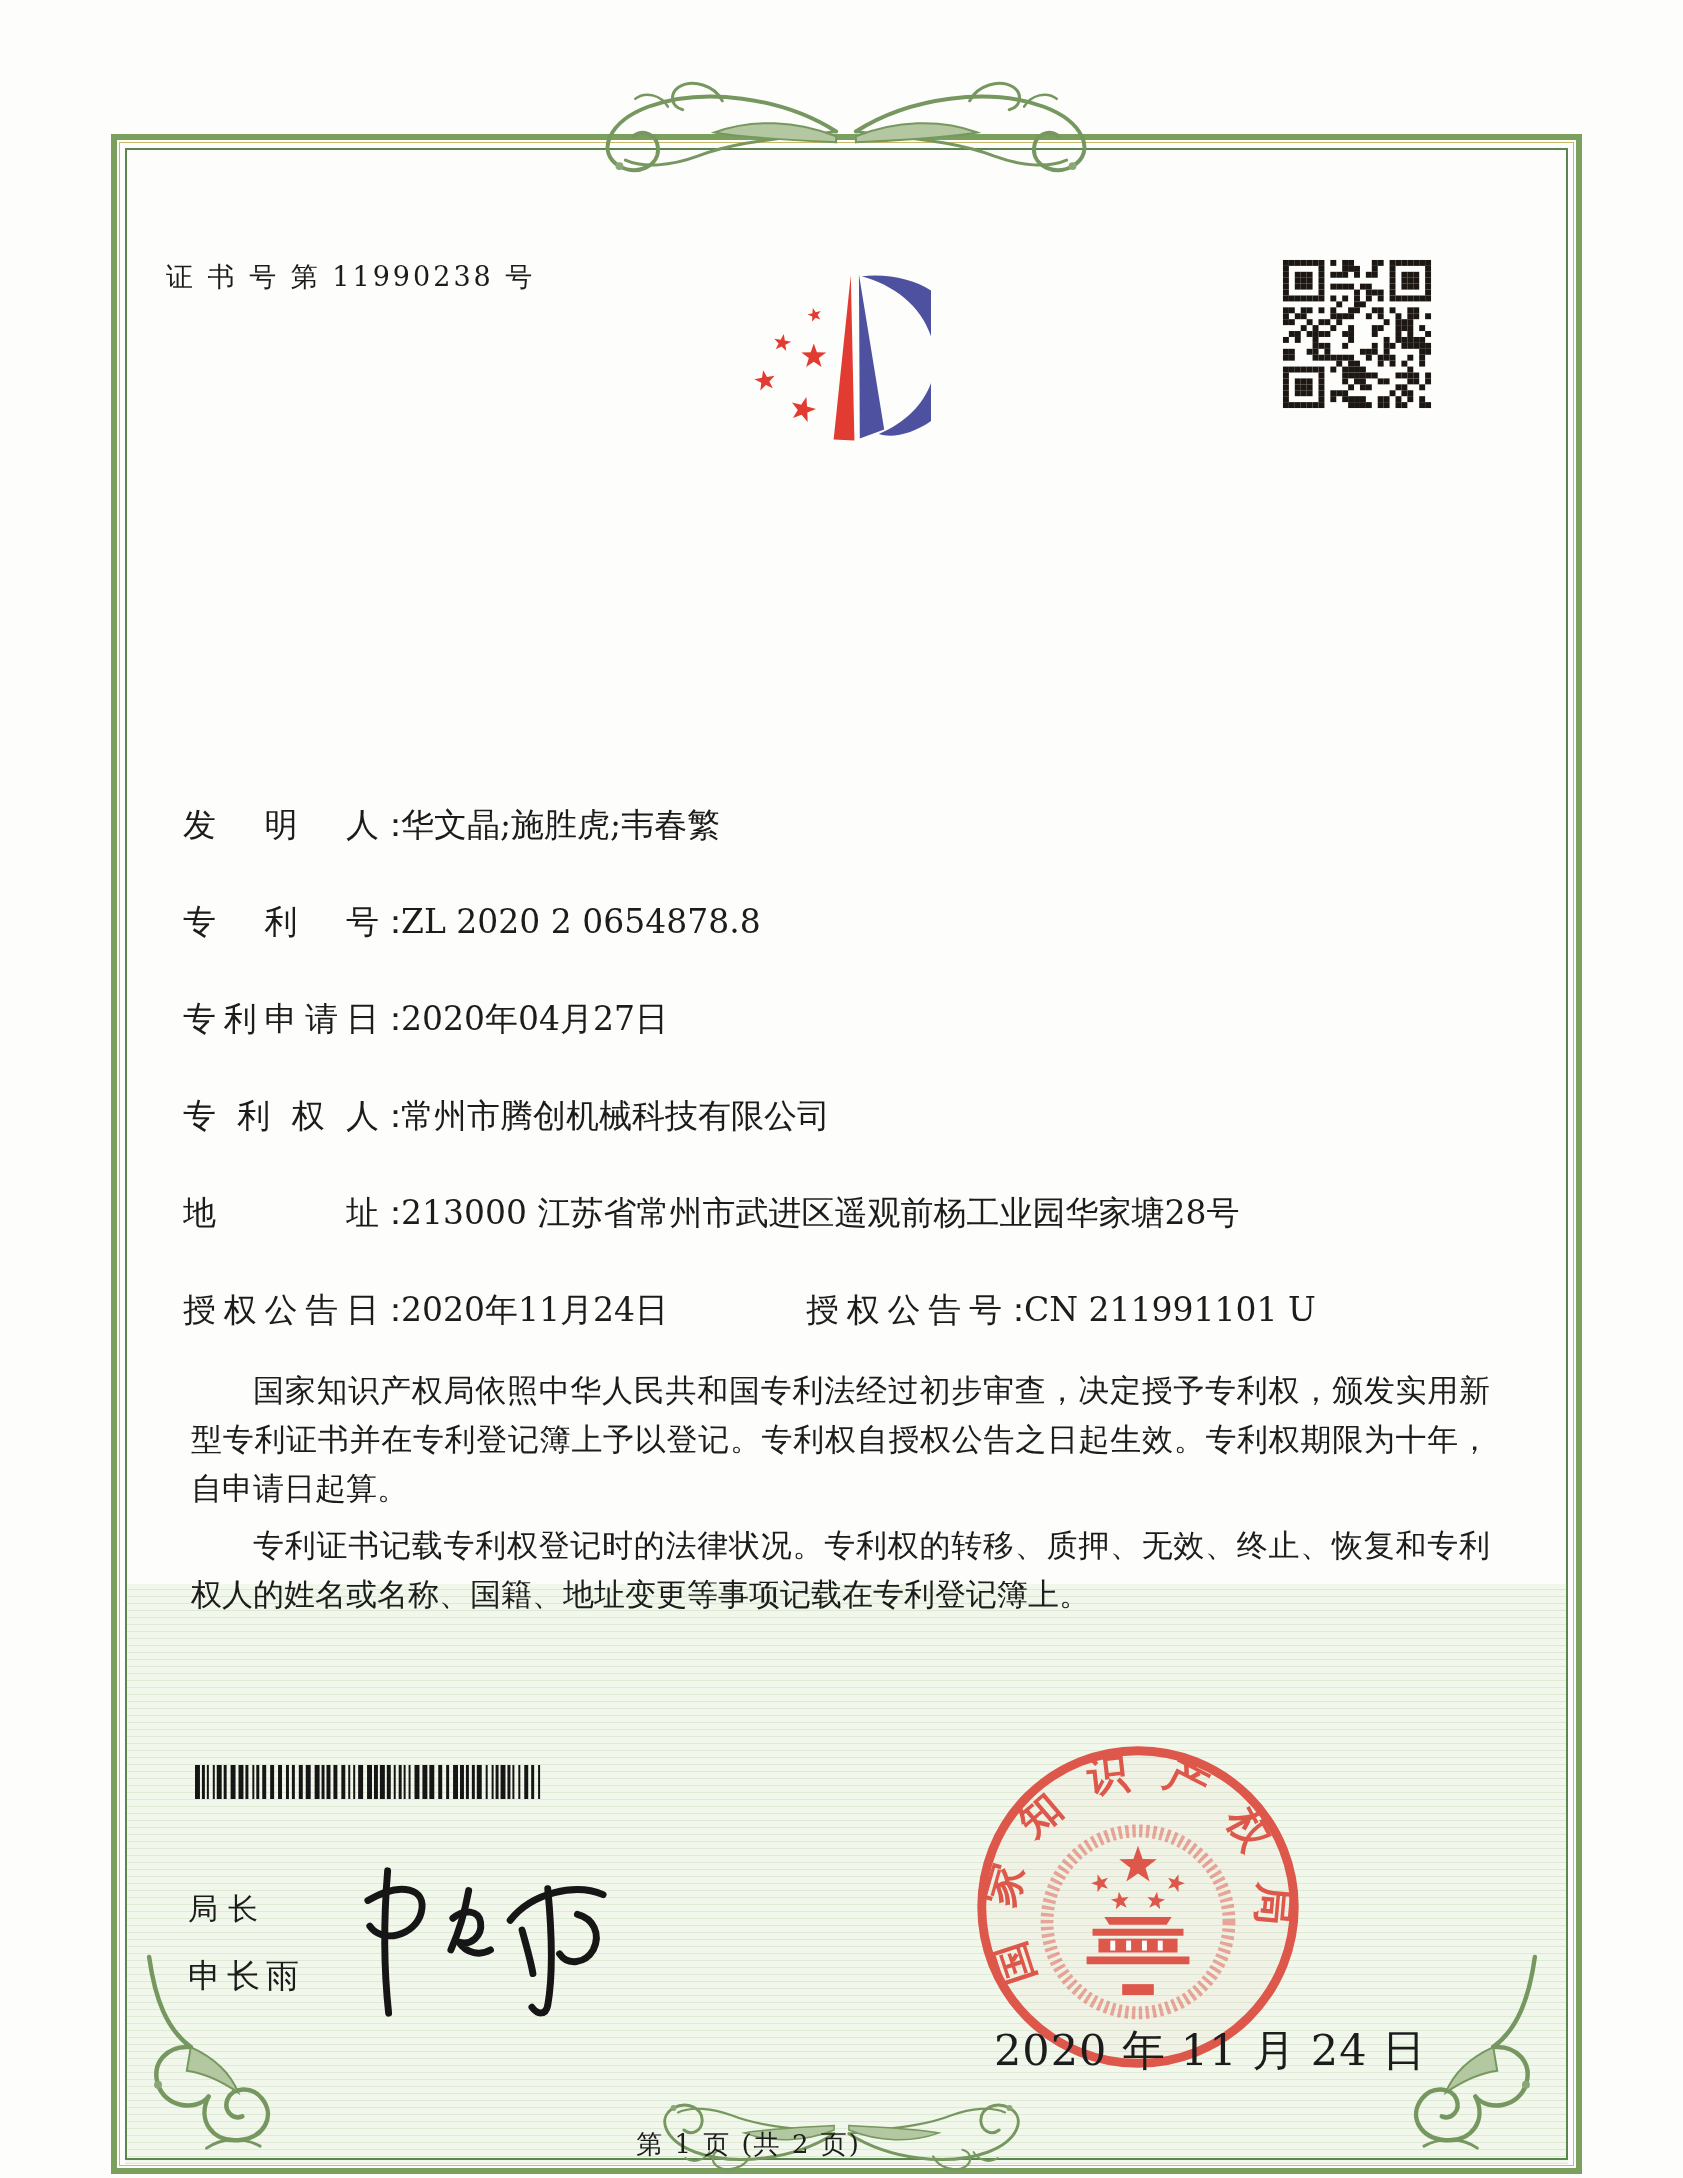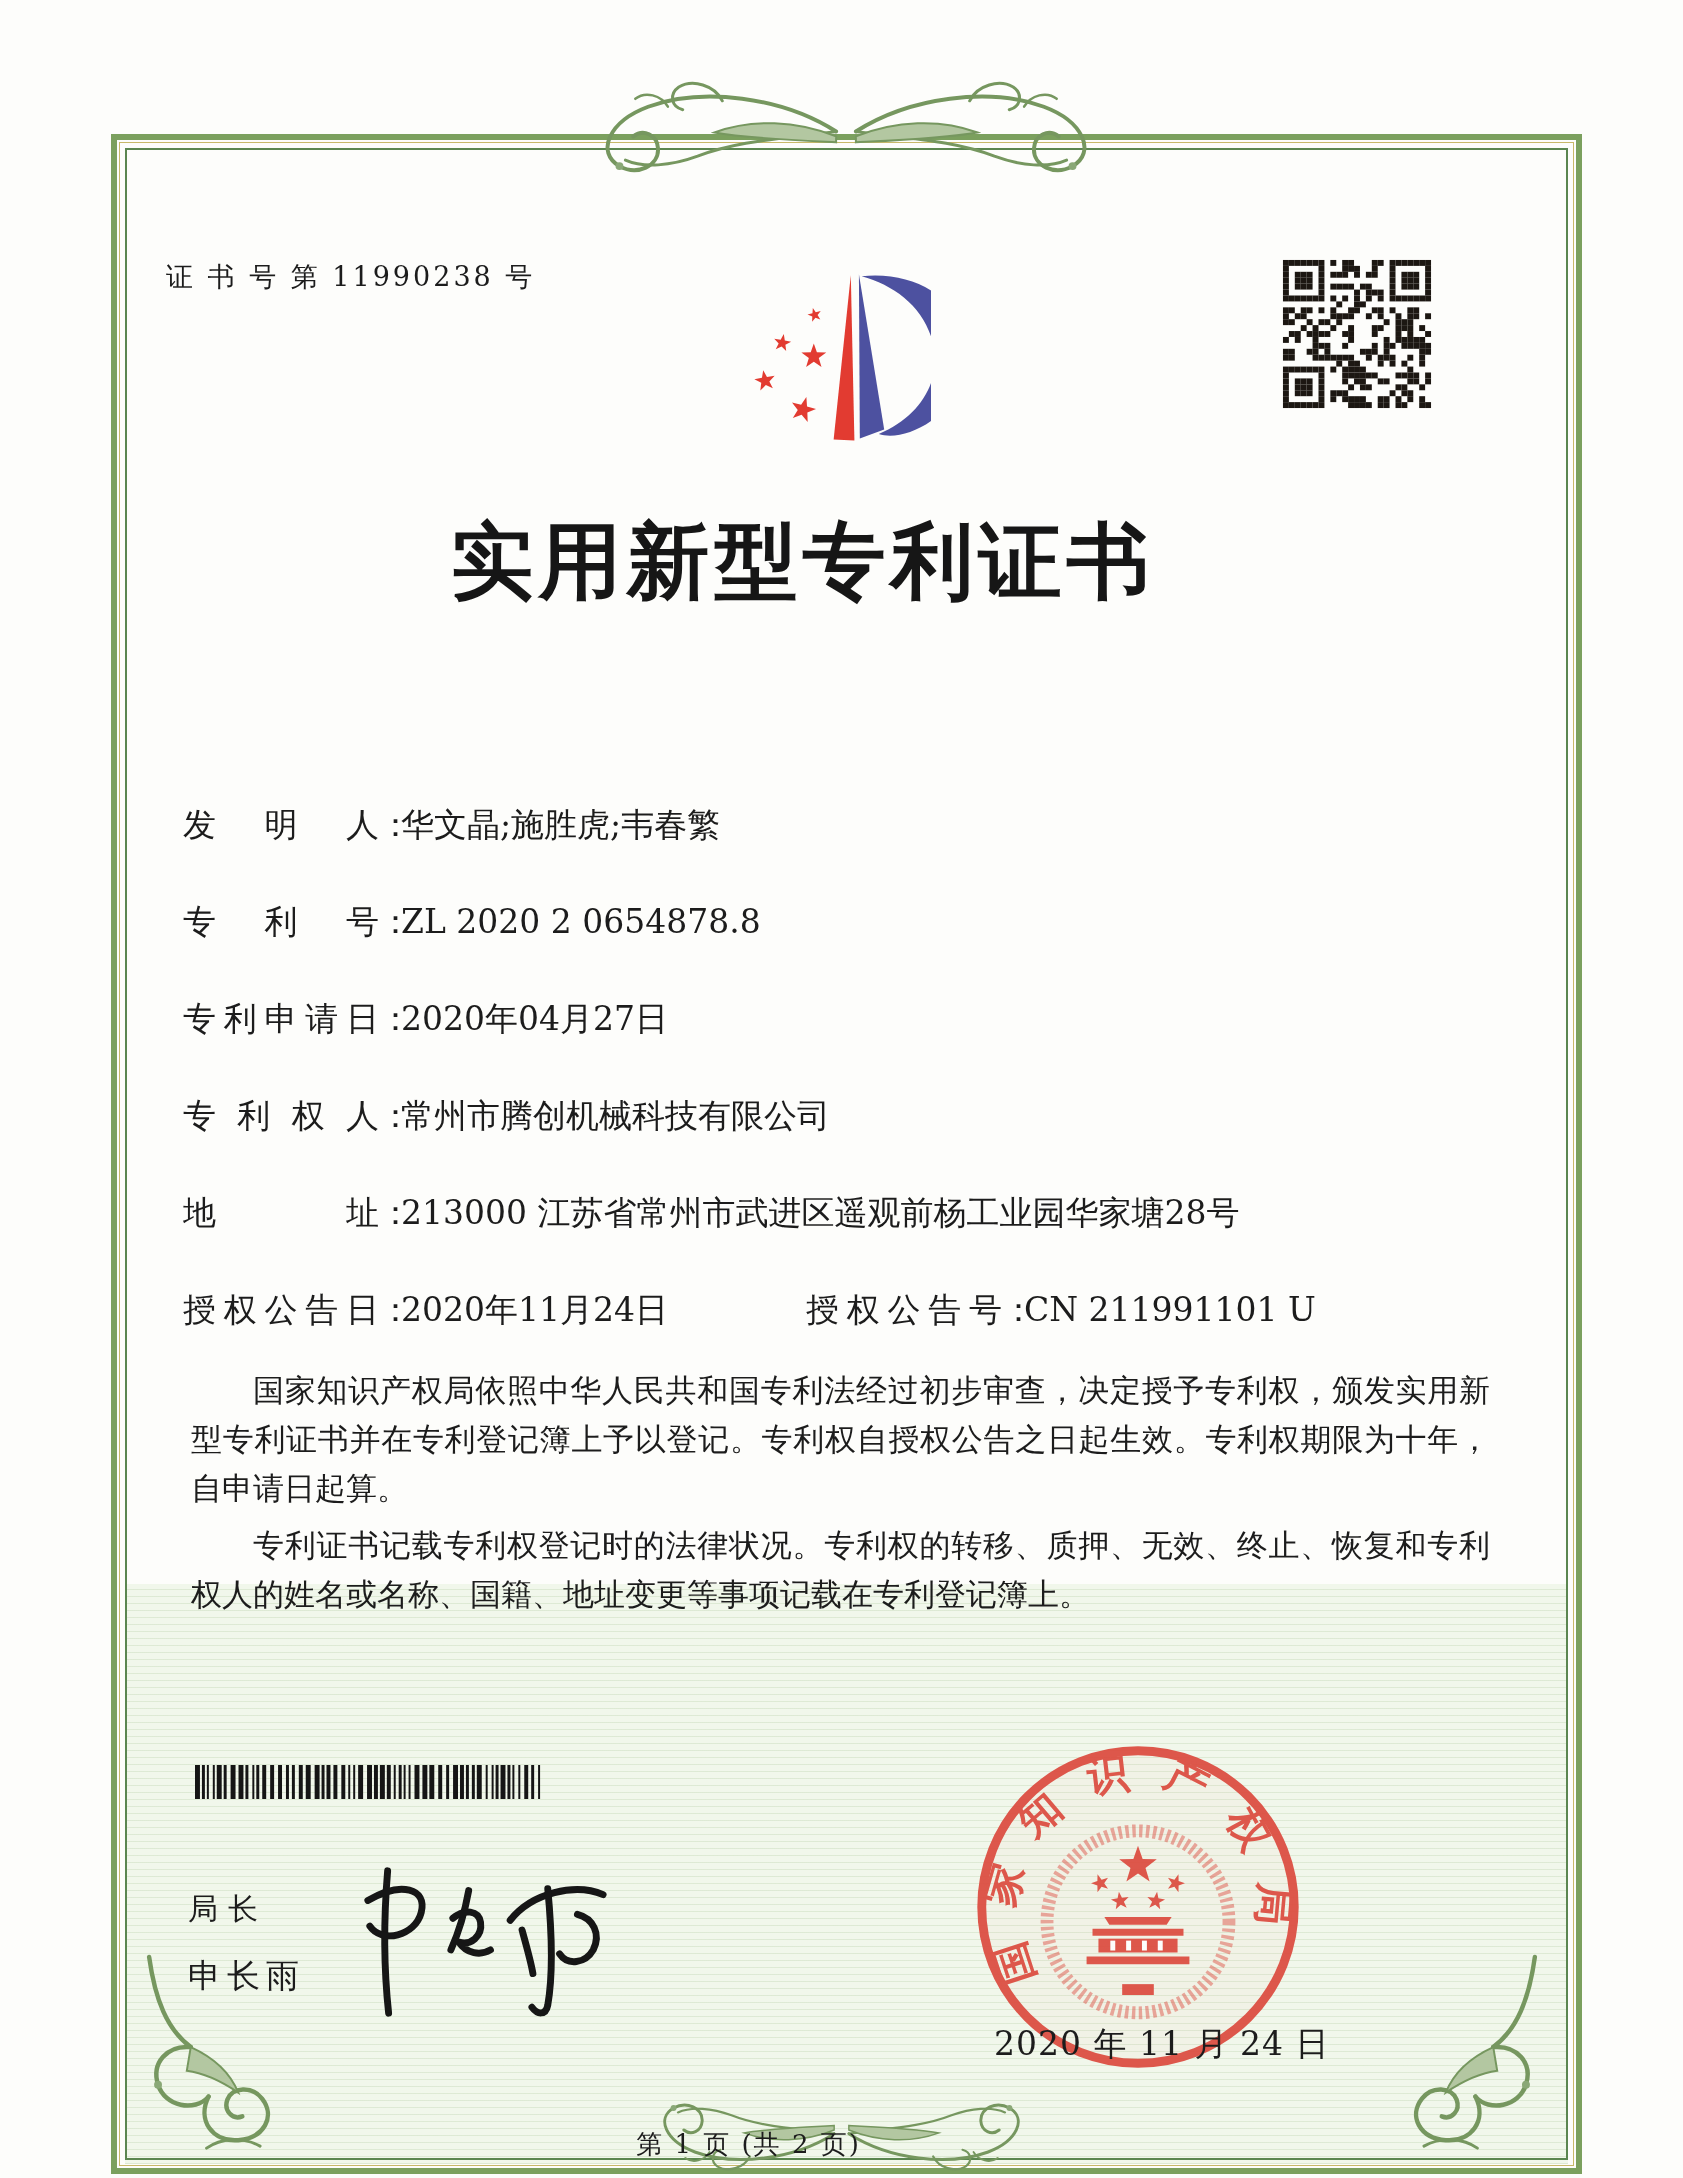--- a/index.html
+++ b/index.html
@@ -30,21 +30,21 @@
   .paras{position:absolute;left:183px;top:1358px;width:1315px;font-size:31px;
          line-height:49px;text-align:justify;z-index:2;}
   .paras p{margin:8px;text-indent:2em;}
   .barcode{position:absolute;left:195px;top:1765px;width:352px;height:34px;z-index:2;}
   .dirt{position:absolute;left:188px;top:1889px;font-family:"DejaVu Sans","Liberation Sans",sans-serif;
         font-size:30px;letter-spacing:10px;z-index:2;}
   .dirn{position:absolute;left:188px;top:1954px;font-family:"DejaVu Sans","Liberation Sans",sans-serif;
         font-size:33px;letter-spacing:6px;z-index:2;text-align:center;}
   .sig{position:absolute;left:354px;top:1857px;width:261px;height:170px;z-index:2;}
   .seal{position:absolute;left:960px;top:1729px;width:356px;height:356px;z-index:2;opacity:.92;}
-  .sealdate{position:absolute;left:994px;top:2022px;font-size:33px;letter-spacing:1px;z-index:3;}
+  .sealdate{position:absolute;left:994px;top:2022px;font-size:43px;letter-spacing:1px;z-index:3;}
   .footer{position:absolute;left:0;top:2127px;width:1497px;text-align:center;
           font-size:26px;letter-spacing:2px;z-index:2;}
   .orn-top{position:absolute;left:569px;top:77px;width:554px;height:104px;z-index:2;}
   .orn-bot{position:absolute;left:604px;top:2097px;width:475px;height:77px;z-index:1;transform:scaleY(-1);}
   .orn-br{position:absolute;left:1394px;top:1952px;width:149px;height:208px;z-index:1;}
   .orn-bl{position:absolute;left:141px;top:1952px;width:149px;height:208px;z-index:1;}
 </style>
 </head>
 <body>
 
@@ -409,21 +409,20 @@
         <rect x="87" y="147" width="6" height="6"></rect>
         <rect x="99" y="147" width="6" height="6"></rect>
         <rect x="105" y="147" width="6" height="6"></rect>
         <rect x="117" y="147" width="6" height="6"></rect>
         <rect x="123" y="147" width="6" height="6"></rect>
         <rect x="141" y="147" width="6" height="6"></rect>
         <rect x="147" y="147" width="6" height="6"></rect>
       </g>
     </svg>
 
-  <div class="title">实用新型专利证书</div>
 
   <div class="frow" style="top:802px">
     <span class="f-label">发明人</span><span class="f-colon">：</span><span>华文晶;施胜虎;韦春繁</span>
   </div>
   <div class="frow" style="top:899px">
     <span class="f-label">专利号</span><span class="f-colon">：</span><span>ZL 2020 2 0654878.8</span>
   </div>
   <div class="frow" style="top:996px">
     <span class="f-label">专利申请日</span><span class="f-colon">：</span><span>2020年04月27日</span>
   </div>

